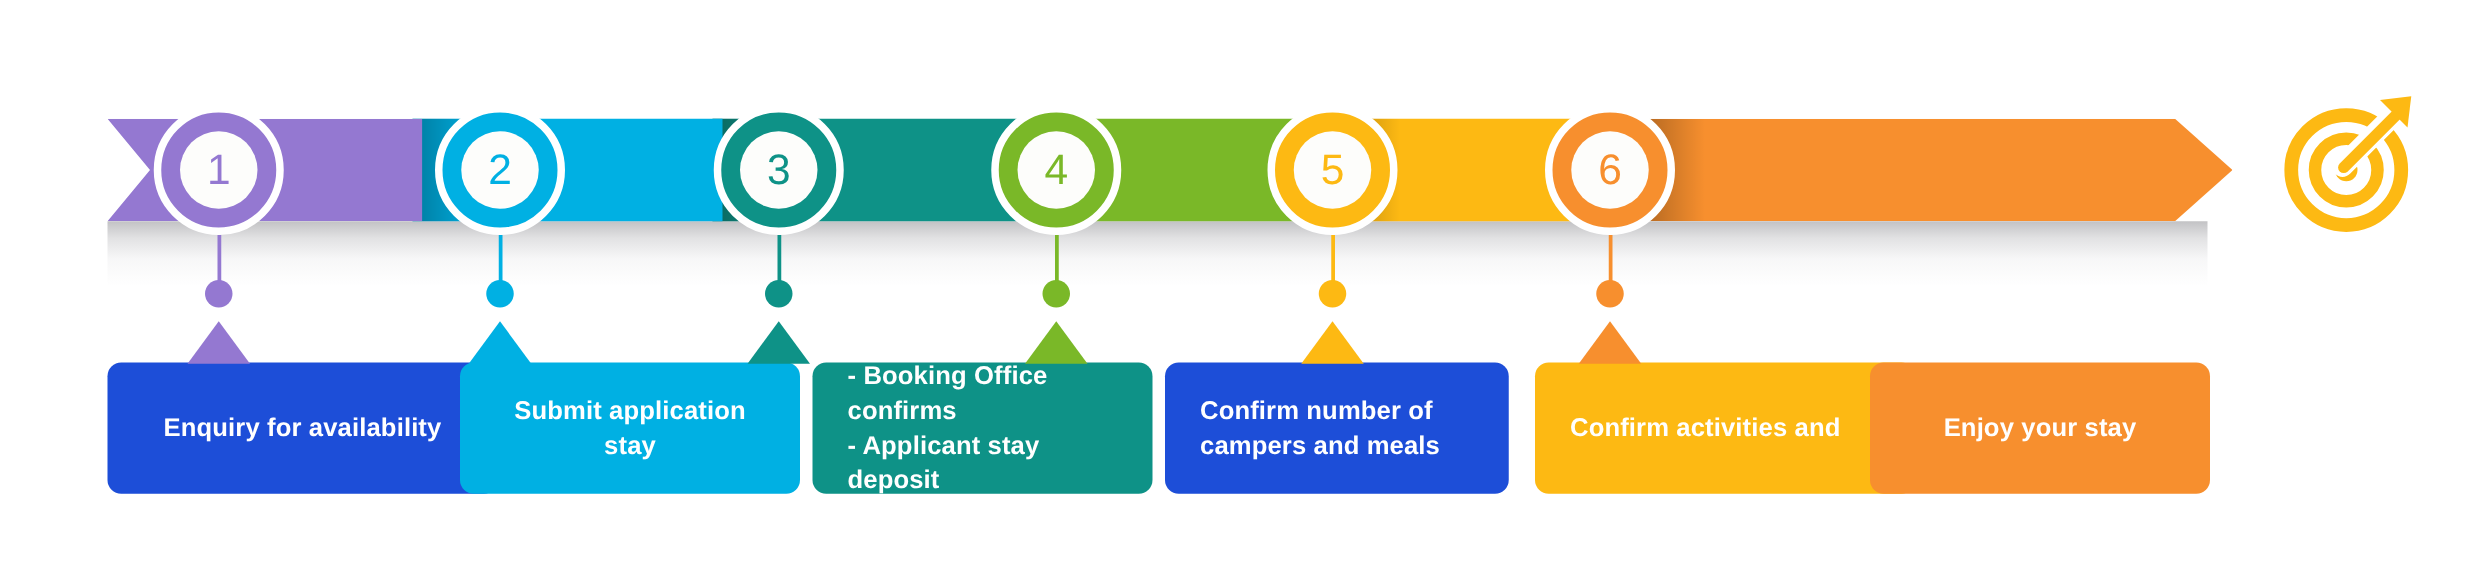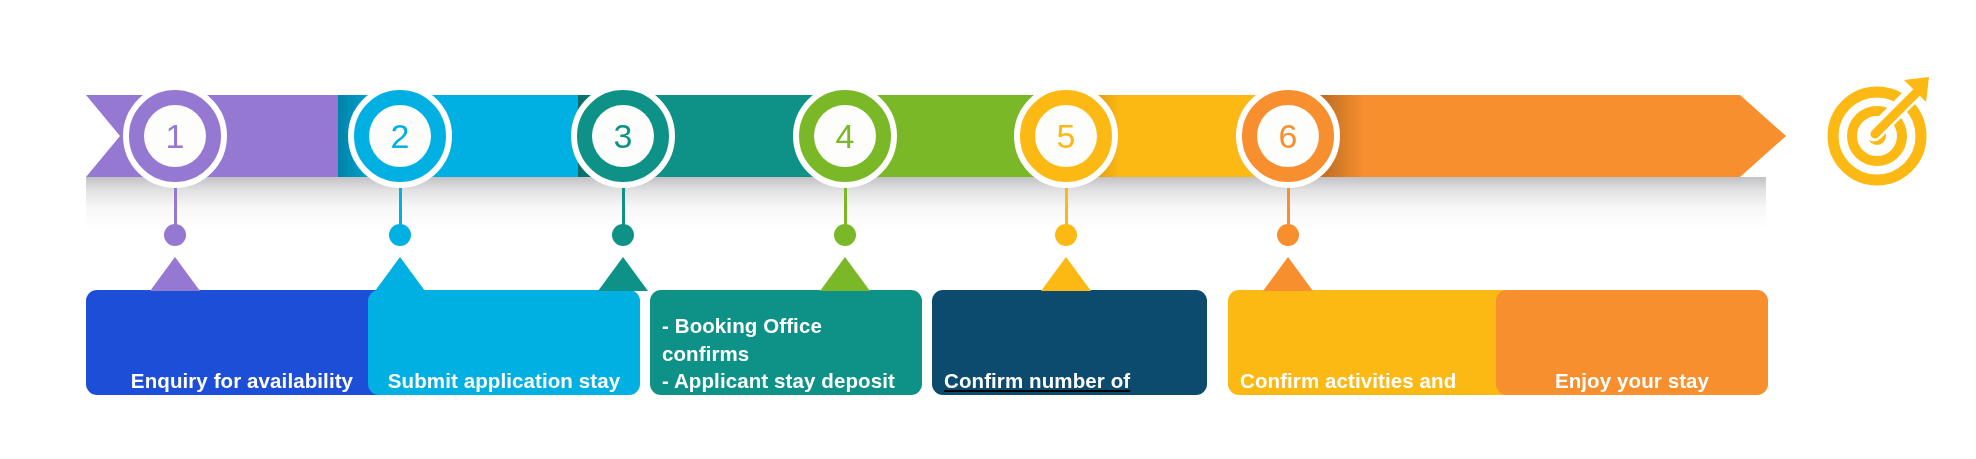--- a/index.html
+++ b/index.html
@@ -45,22 +45,22 @@
 
   
   .stem{position:absolute;width:3px;top:188px;height:42px;}
   .dot{position:absolute;width:22px;height:22px;border-radius:50%;top:224px;}
   .pointer{position:absolute;top:257px;width:0;height:0;
     border-left:25px solid transparent;border-right:25px solid transparent;}
 
   
   .card{
     position:absolute;top:290px;height:105px;border-radius:11px;
-    box-sizing:border-box;display:flex;align-items:flex-end;
-    padding:0 12px;
+    box-sizing:border-box;display:flex;align-items:center;
+    padding:0 28px;
   }
   .card .txt{
     color:#ffffff;font-size:20.5px;font-weight:bold;line-height:1.35;
     letter-spacing:.1px;width:100%;
   }
   .card.center .txt{text-align:center;}
   .card.left .txt{text-align:left;}
 
   
   .target{position:absolute;left:1822px;top:70px;width:118px;height:118px;}
@@ -148,23 +148,24 @@
         <div class="txt">
           <div>Submit application stay</div>
         </div>
       </div>
       <div class="card left" style="left: 650px; width: 272px; background: rgb(14, 146, 135);">
         <div class="txt">
           <div>- Booking Office confirms</div>
           <div>- Applicant stay deposit</div>
         </div>
       </div>
-      <div class="card left" style="left: 932px; width: 275px; background: #0c4a6e; text-decoration: underline;">
+      <div class="card left" style="left: 932px; width: 275px; background: #1d4ed8;">
         <div class="txt">
           <div>Confirm number of</div>
+          <div>campers and meals</div>
         </div>
       </div>
       <div class="card left" style="left: 1228px; width: 304px; background: rgb(253, 185, 19);">
         <div class="txt">
           <div>Confirm activities and</div>
         </div>
       </div>
       <div class="card center" style="left: 1496px; width: 272px; background: rgb(247, 143, 46);">
         <div class="txt">
           <div>Enjoy your stay</div>

